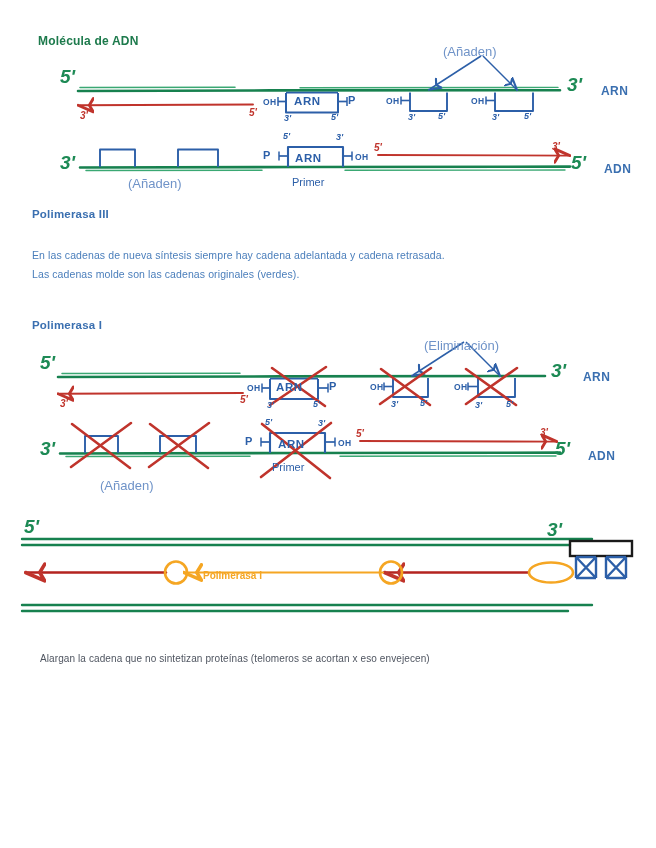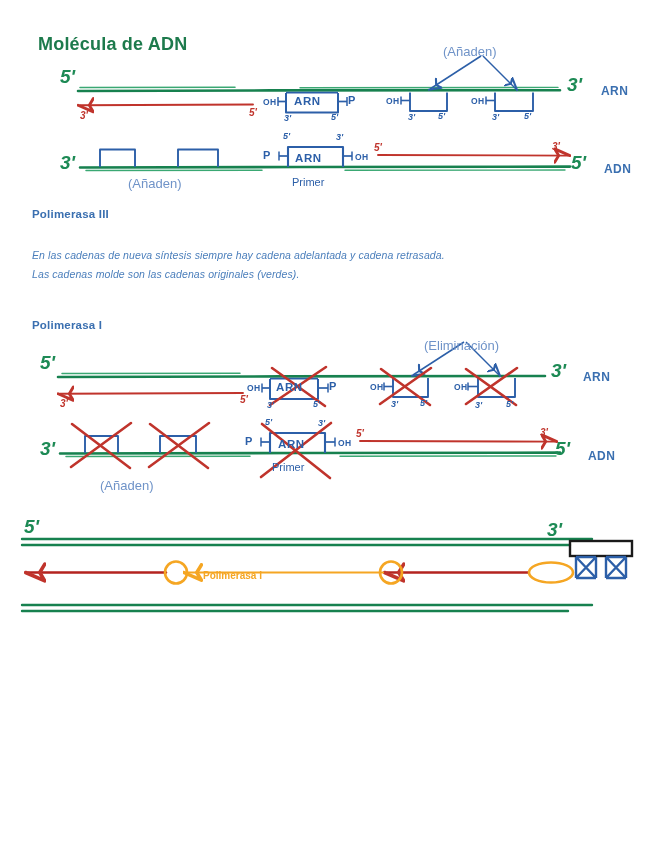--- a/index.html
+++ b/index.html
@@ -7,23 +7,23 @@
   body{
     width:656px;height:848px;position:relative;overflow:hidden;
     font-family:"Liberation Sans", sans-serif;
     -webkit-font-smoothing:antialiased;
   }
   .page{position:absolute;inset:0;background:#fff;}
   svg.sheet{position:absolute;left:0;top:0;width:656px;height:848px;display:block;}
 
   
   .tx{position:absolute;white-space:nowrap;font-family:"Liberation Sans", sans-serif;}
-  .t-head{color:#1d7a4c;font-size:18px;font-weight:700;letter-spacing:.2px;}
+  .t-head{color:#1d7a4c;font-size:12px;font-weight:700;letter-spacing:.2px;}
   .t-blue-head{color:#3a6fb0;font-size:11.5px;font-weight:700;letter-spacing:.2px;}
-  .t-body{color:#4a7ebb;font-size:10.5px;letter-spacing:.1px;font-style:italic;}
+  .t-body{color:#4a7ebb;font-size:10.5px;letter-spacing:.1px;}
   .t-body-dark{color:#4f5560;font-size:10px;letter-spacing:.1px;}
   .t-green-n{color:#1d8a55;font-size:19px;font-weight:700;font-style:italic;}
   .t-green-lab{color:#3a6fb0;font-size:12px;font-weight:700;letter-spacing:.4px;}
   .t-red-n{color:#c0342c;font-size:10px;font-weight:700;font-style:italic;}
   .t-blue-n{color:#2c5fa8;font-size:9px;font-weight:700;font-style:italic;}
   .t-blue-oh{color:#2c5fa8;font-size:8.5px;font-weight:700;letter-spacing:.3px;}
   .t-blue-p{color:#2c5fa8;font-size:11px;font-weight:700;}
   .t-blue-box{color:#2c5fa8;font-size:11.5px;font-weight:600;letter-spacing:.6px;}
   .t-blue-small{color:#6f93c8;font-size:13px;}
   .t-blue-prim{color:#2c5fa8;font-size:11px;}
@@ -241,14 +241,15 @@
 <div class="tx t-blue-n" style="left:318px;top:418px;">3'</div>
 <div class="tx t-blue-prim" style="left:272px;top:461px;">Primer</div>
 <div class="tx t-red-n" style="left:356px;top:428px;">5'</div>
 <div class="tx t-red-n" style="left:540px;top:427px;">3'</div>
 <div class="tx t-blue-small" style="left:100px;top:478px;">(Añaden)</div>
 
 <div class="tx t-green-n" style="left:24px;top:516px;">5'</div>
 <div class="tx t-green-n" style="left:547px;top:519px;">3'</div>
 <div class="tx t-orange" style="left:203px;top:570px;">Polimerasa I</div>
 
+<div class="tx t-body-dark" style="left:40px;top:653px;">Alargan la cadena que no sintetizan proteínas (telomeros se acortan x eso envejecen)</div>
 
 </div>
 
 </body></html>

